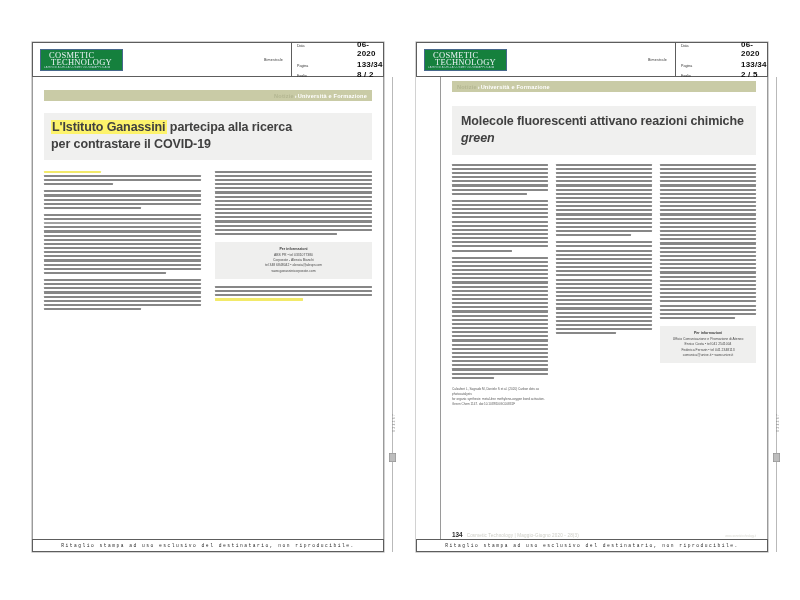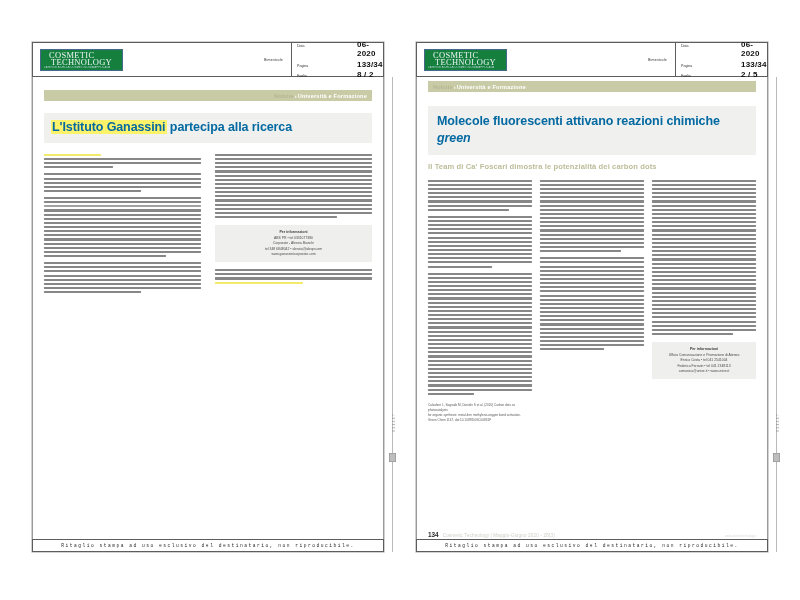--- a/index.html
+++ b/index.html
@@ -56,37 +56,37 @@
   .meta-k{font-size:3.6px;color:#333;width:20px;flex:none;}
   .meta-v{font-size:8px;font-weight:bold;color:#0d0d0d;letter-spacing:.2px;padding-left:40px;}
 
   
   .page-body{
     position:relative;height:calc(100% - 35px);
     border-left:0.6px solid #9a9a9a;border-right:0.6px solid #9a9a9a;
     box-sizing:border-box;padding:0 11px;background:#fff;
   }
   #page-left .page-body{padding-top:13px;}
-  #page-right .page-body{padding-top:4px;}
+  #page-right .page-body{padding-top:4px;margin-left:24px;}
 
   
   .section-banner{
     background:#c9cba6;height:11px;display:flex;align-items:center;
     justify-content:flex-end;padding-right:5px;box-sizing:border-box;
   }
   #page-right .section-banner{justify-content:flex-start;padding-left:5px;}
   .banner-kicker{font-size:5.6px;font-weight:bold;color:#b3b691;letter-spacing:.2px;}
   .banner-sep{font-size:5.6px;font-weight:bold;color:#ffffff;margin:0 1px;}
   .banner-text{font-size:5.6px;font-weight:bold;color:#ffffff;letter-spacing:.2px;}
 
   
   .headline-wrap{background:#f0f0ef;margin-top:12px;padding:6px 7px 7px 7px;}
   #page-right .headline-wrap{margin-top:14px;padding:7px 7px 8px 9px;}
   .headline{
-    font-size:12.5px;font-weight:bold;line-height:1.35;color:#0369a1;
+    font-size:12.5px;font-weight:bold;line-height:1.35;color:#404040;
     letter-spacing:-.1px;
   }
   .hl-mark{background:#fdf36b;padding:0 1px;}
   .hl-italic{font-style:italic;}
   .subhead{
     margin-top:7px;font-size:7.6px;font-weight:bold;color:#bcbd9a;
     letter-spacing:.1px;
   }
 
   
@@ -191,20 +191,21 @@
 
       <div class="section-banner">
         <span class="banner-kicker">Notizie</span>
         <span class="banner-sep">›</span>
         <span class="banner-text">Università e Formazione</span>
       </div>
 
       <div class="headline-wrap">
         <div class="headline">
           <span class="hl-mark">L'Istituto Ganassini</span><span> partecipa alla ricerca</span><br>
+          <span>per contrastare il COVID-19</span>
         </div>
       </div>
 
       <div class="col-wrap">
         <div class="col">
           <div class="para">
               <div class="tl hi" style="width:36%"></div>
               <div class="tl"></div>
               <div class="tl"></div>
               <div class="tl sh2"></div>
@@ -326,21 +327,20 @@
         <span class="banner-kicker">Notizie</span>
         <span class="banner-sep">›</span>
         <span class="banner-text">Università e Formazione</span>
       </div>
 
       <div class="headline-wrap">
         <div class="headline">
           <span>Molecole fluorescenti attivano reazioni chimiche </span><span class="hl-italic">green</span>
         </div>
       </div>
-      <div class="subhead">Il Team di Ca' Foscari dimostra le potenzialità dei carbon dots</div>
 
       <div class="col-wrap">
         <div class="col">
           <div class="para">
               <div class="tl"></div>
               <div class="tl"></div>
               <div class="tl"></div>
               <div class="tl"></div>
               <div class="tl"></div>
               <div class="tl"></div>

